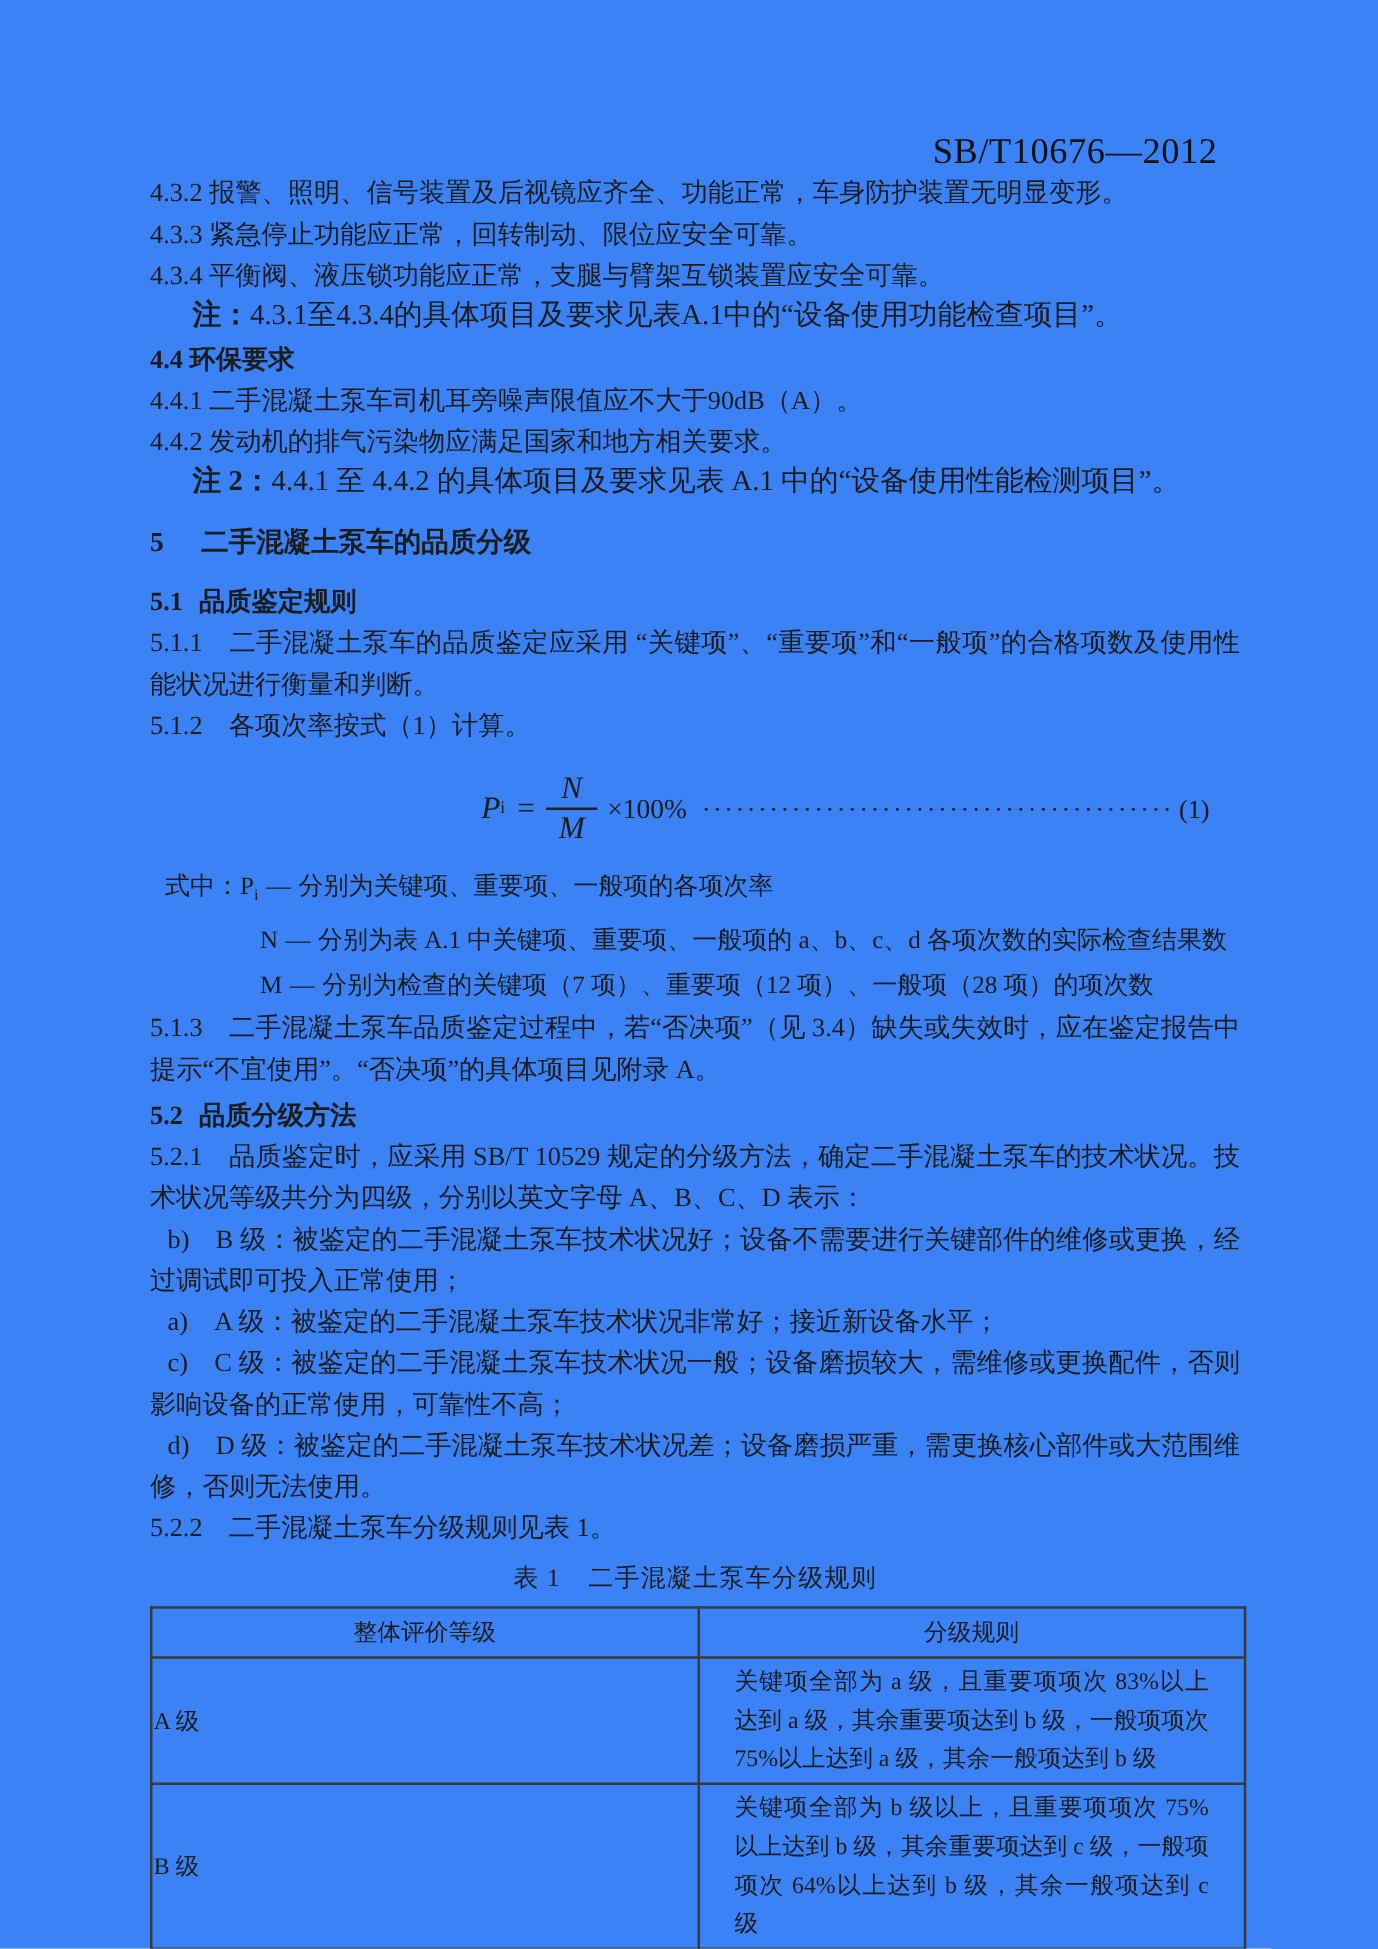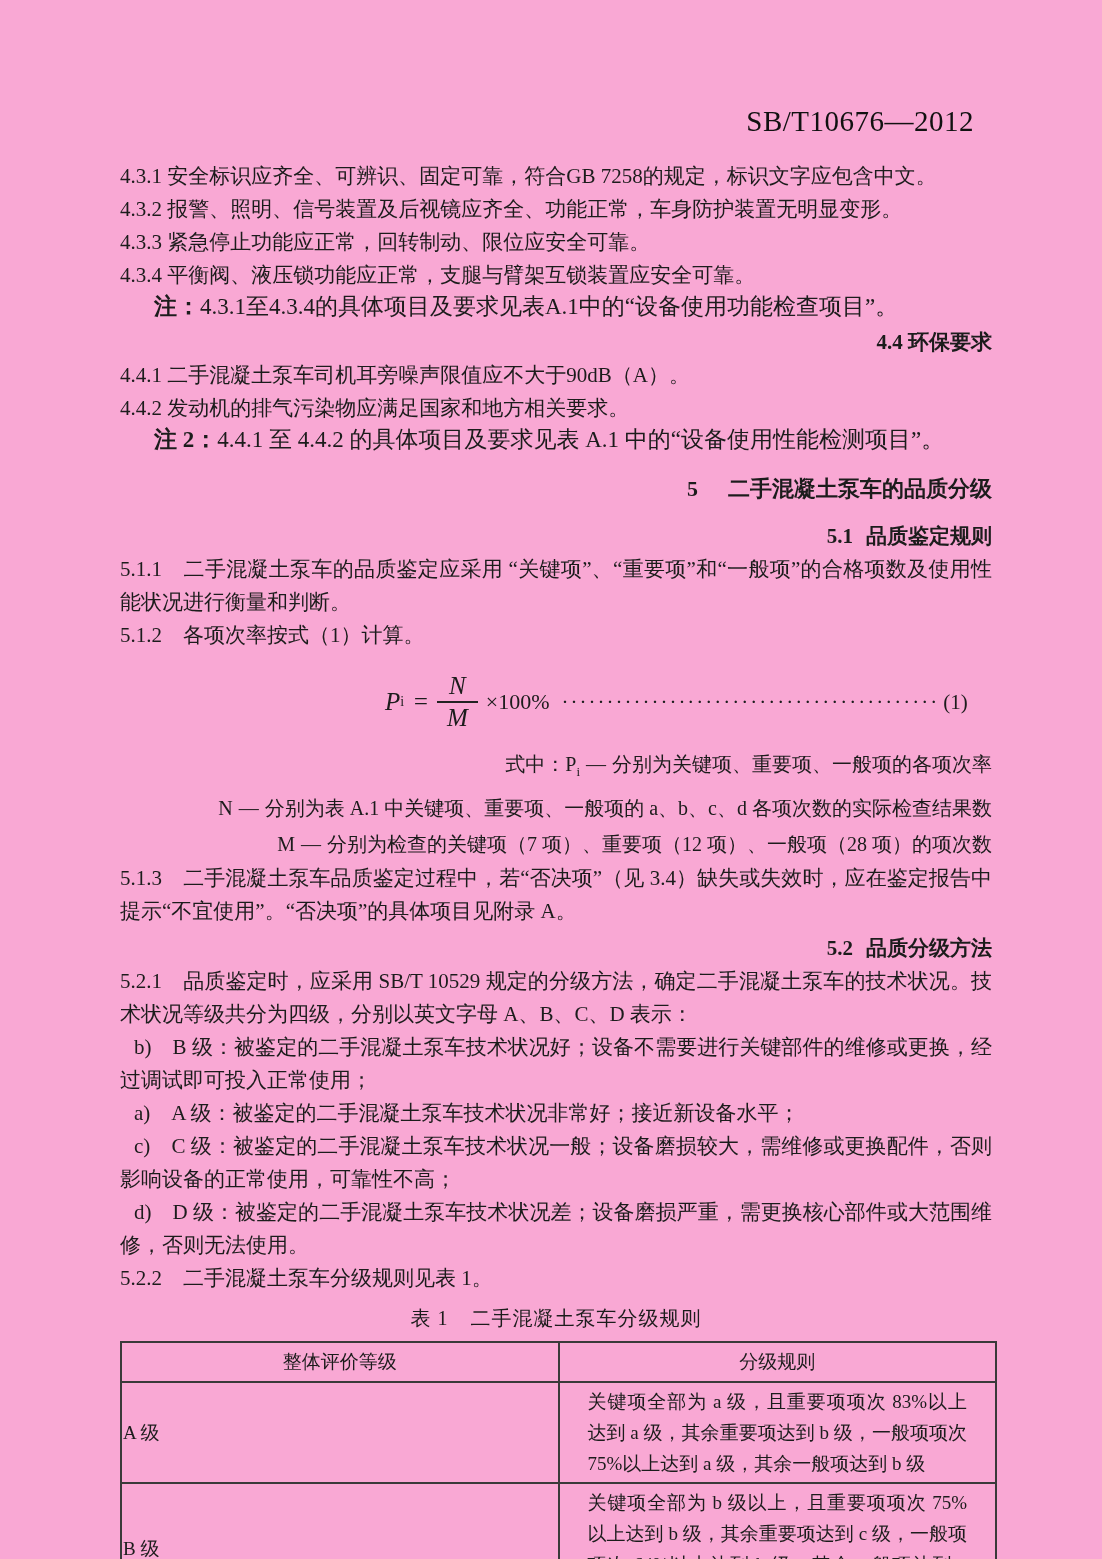--- a/index.html
+++ b/index.html
@@ -1,28 +1,28 @@
 <!DOCTYPE html>
 <html><head>
 <meta charset="utf-8">
 <style>
   html,body { margin:0; padding:0; background:#ffffff; }
   .page {
-    position:relative; width:1102px; height:1559px; background:#f9a8d4;
+    position:relative; width:1102px; height:1559px; background:#3b82f6;
     font-family:"Liberation Serif","DejaVu Serif",serif;
     color:#1c1c1c; overflow:hidden;
   }
   .content { position:absolute; left:120px; top:0; width:872px; }
 
   .doc-code {
     margin-top:104px; text-align:right; padding-right:18px;
     font-size:29px; line-height:34px; letter-spacing:0.5px; color:#111;
   }
 
-  p { margin:0;text-align:right; }
+  p { margin:0; }
   .body-line {
     font-size:21px; line-height:33px; text-align:justify; color:#1c1c1c;
   }
   .first-clause { margin-top:22px; }
   .note-line {
     font-size:23px; line-height:30px; padding-left:34px; text-align:justify;
   }
   .note-label { font-weight:bold; }
   .h-minor { font-size:21px; font-weight:bold; line-height:34px; margin-top:3px; }
   .h-minor .h-num { margin-right:13px; }
@@ -69,21 +69,20 @@
   }
 </style>
 </head>
 <body>
 
 <div class="page">
   <div class="content">
 
     <div class="doc-code">SB/T10676—2012</div>
 
-    <p class="body-line first-clause">4.3.1 安全标识应齐全、可辨识、固定可靠，符合GB 7258的规定，标识文字应包含中文。</p>
     <p class="body-line">4.3.2 报警、照明、信号装置及后视镜应齐全、功能正常，车身防护装置无明显变形。</p>
     <p class="body-line">4.3.3 紧急停止功能应正常，回转制动、限位应安全可靠。</p>
     <p class="body-line">4.3.4 平衡阀、液压锁功能应正常，支腿与臂架互锁装置应安全可靠。</p>
     <p class="note-line"><span class="note-label">注：</span><span>4.3.1至4.3.4的具体项目及要求见表A.1中的“设备使用功能检查项目”。</span></p>
 
     <p class="h-minor">4.4 环保要求</p>
     <p class="body-line">4.4.1 二手混凝土泵车司机耳旁噪声限值应不大于90dB（A）。</p>
     <p class="body-line">4.4.2 发动机的排气污染物应满足国家和地方相关要求。</p>
     <p class="note-line"><span class="note-label">注 2：</span><span>4.4.1 至 4.4.2 的具体项目及要求见表 A.1 中的“设备使用性能检测项目”。</span></p>
 

